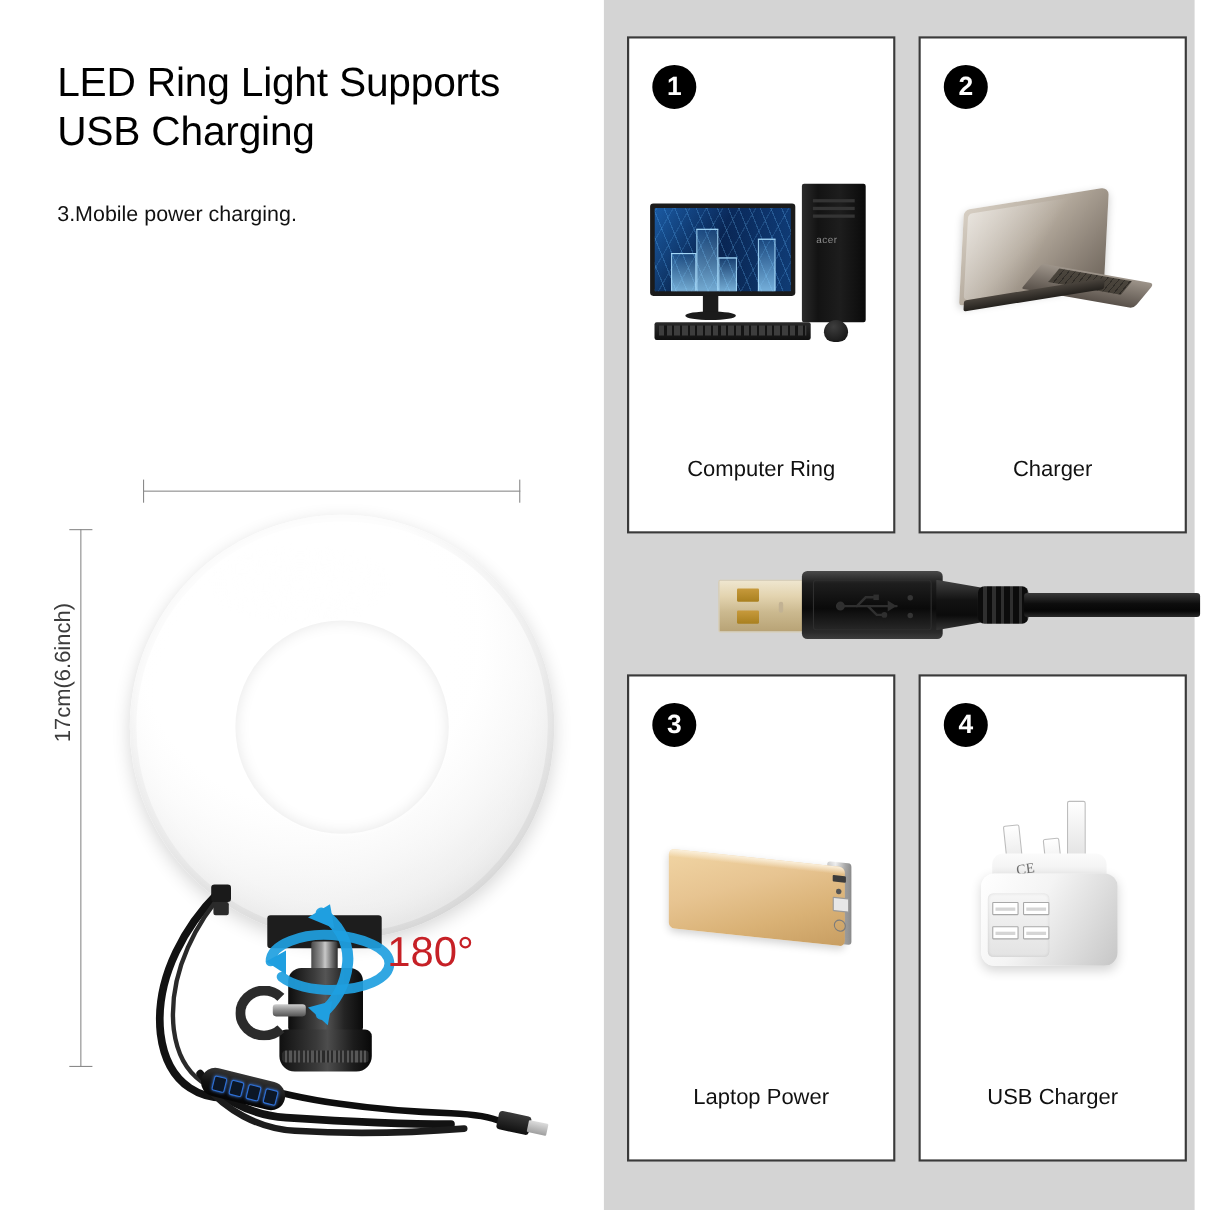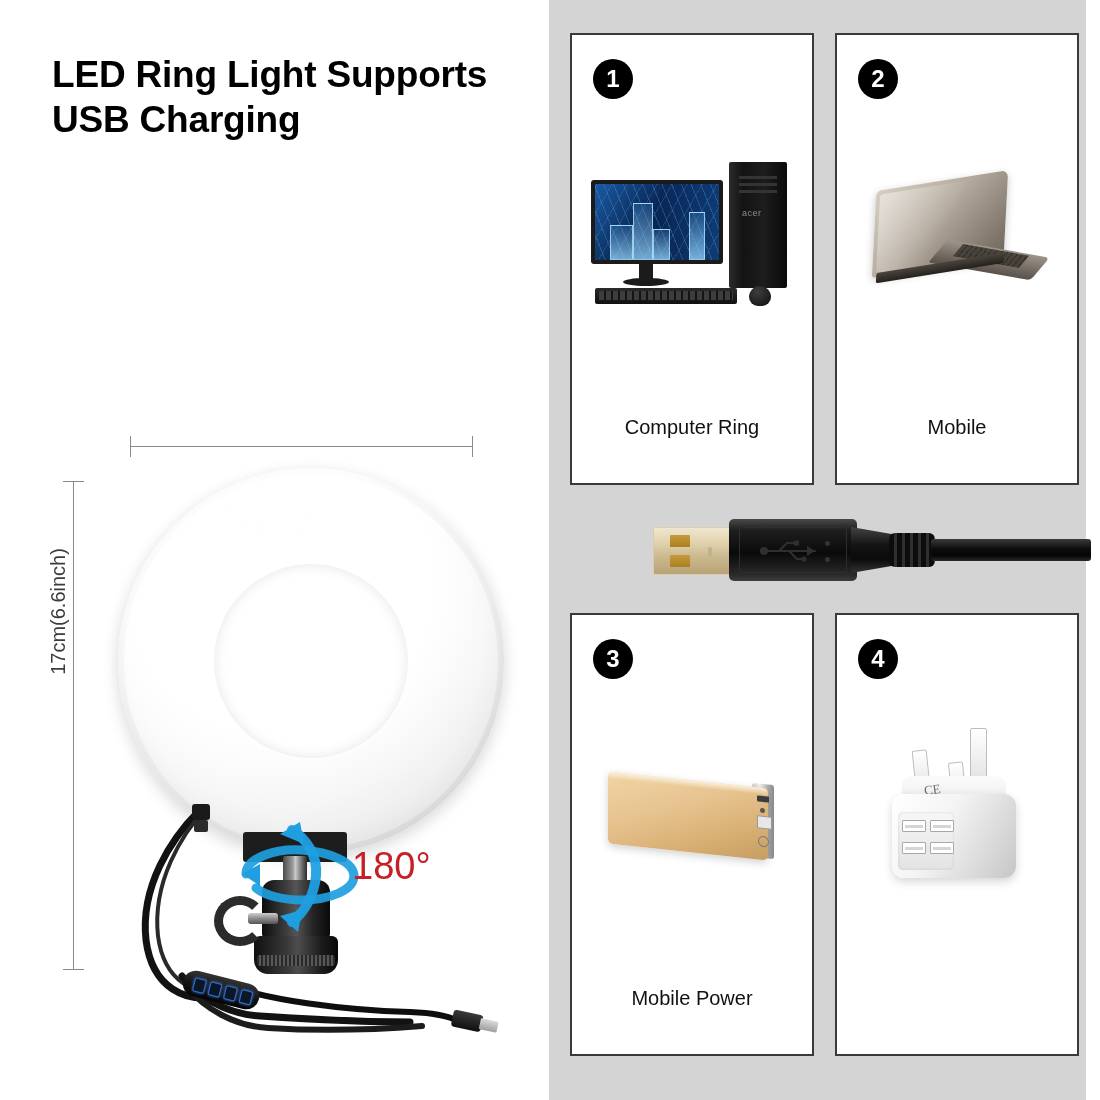--- a/index.html
+++ b/index.html
@@ -22,21 +22,21 @@
     left: 0; top: 0;
     width: 549px; height: 1100px;
     background: #ffffff;
   }
   .title {
     position: absolute;
     left: 52px; top: 52px;
     width: 460px;
     font-size: 37px;
     line-height: 1.22;
-    font-weight: 700;
+    font-weight: 400;
     letter-spacing: -0.2px;
     color: #000;
   }
   .feature-list {
     position: absolute;
     left: 52px; top: 176px;
     width: 460px;
     list-style: none;
     margin: 0; padding: 0;
   }
@@ -472,20 +472,21 @@
   }
 </style>
 </head>
 <body>
 
 <div class="left-col">
 
   <div class="title">LED Ring Light Supports USB Charging</div>
 
   <ul class="feature-list">
+    <li>3.Mobile power charging.</li>
   </ul>
 
   <div class="dim-top"></div>
 
   <div class="dim-left-label">17cm(6.6inch)</div>
   <div class="dim-left"></div>
 
   <div class="ring-wrap">
     <div class="ring-outer"></div>
     <div class="ring-bevel"></div>
@@ -531,21 +532,21 @@
   <div class="usb-end">
     <div class="body"></div>
     <div class="tip"></div>
   </div>
 </div>
 
 <div class="right-panel">
 
   <div class="card card-1">
     <div class="badge">1</div>
-    <div class="art" style="top:118px;height:160px;">
+    <div class="art" style="top:118px;height:160px;align-items:flex-end;">
       <div class="pc-scene">
         <div class="monitor">
           <div class="screen">
             <div class="bldg b1"></div>
               <div class="bldg b2"></div>
             <div class="bldg b3"></div>
               <div class="bldg b4"></div>
           </div>
         </div>
         <div class="mon-stand"></div>
@@ -563,55 +564,56 @@
   <div class="card card-2">
     <div class="badge">2</div>
     <div class="art" style="top:135px;height:130px;">
       <div class="laptop-scene">
         <div class="lid"></div>
         <div class="lbase"></div>
         <div class="lkeys"></div>
         <div class="lhinge"></div>
       </div>
     </div>
-    <div class="card-label">Mobile</div>
+    <div class="card-label">Charger</div>
   </div>
 
   <div class="card card-3">
     <div class="badge">3</div>
     <div class="art" style="top:146px;height:110px;">
       <div class="pb-scene">
         <div class="pb-side"></div>
         <div class="pb-body"></div>
         <div class="pb-port p1"></div>
         <div class="pb-led"></div>
         <div class="pb-port p2"></div>
         <div class="pb-btn"></div>
       </div>
     </div>
-    <div class="card-label">Mobile Power</div>
+    <div class="card-label">Laptop Power</div>
   </div>
 
   <div class="card card-4">
     <div class="badge">4</div>
     <div class="art" style="top:100px;height:180px;">
       <div class="ch-scene">
         <div class="pin pv"></div>
         <div class="pin pl"></div>
         <div class="pin pr"></div>
         <div class="ch-top"></div>
         <div class="ce-mark">CE</div>
         <div class="ch-body"></div>
         <div class="ch-face"></div>
         <div class="usb-slot s1"></div>
         <div class="usb-slot s2"></div>
         <div class="usb-slot s3"></div>
         <div class="usb-slot s4"></div>
       </div>
     </div>
+    <div class="card-label">USB Charger</div>
   </div>
 
   <div class="usb-connector">
     <div class="usb-metal">
       <div class="blade t"></div>
       <div class="blade b"></div>
       <div class="notch"></div>
     </div>
     <div class="usb-shell">
       <svg class="usb-trident" width="66" height="24" viewBox="0 0 66 24">

